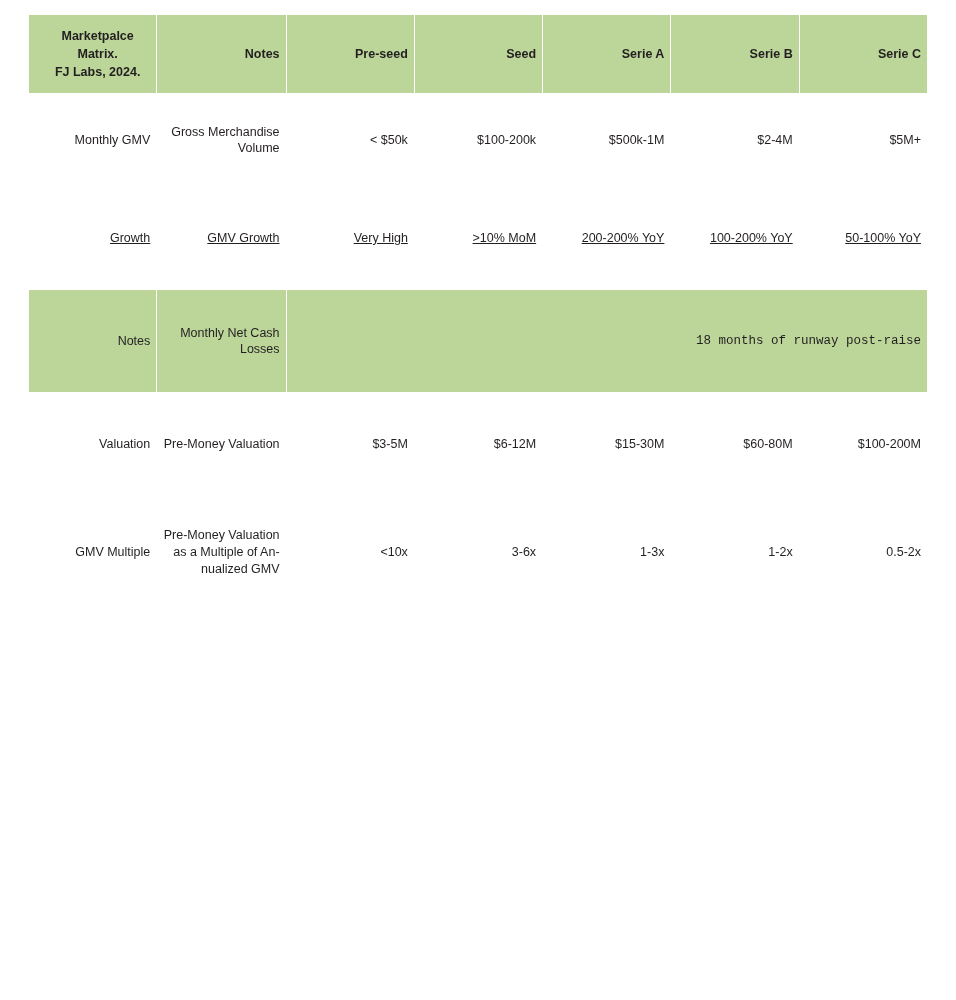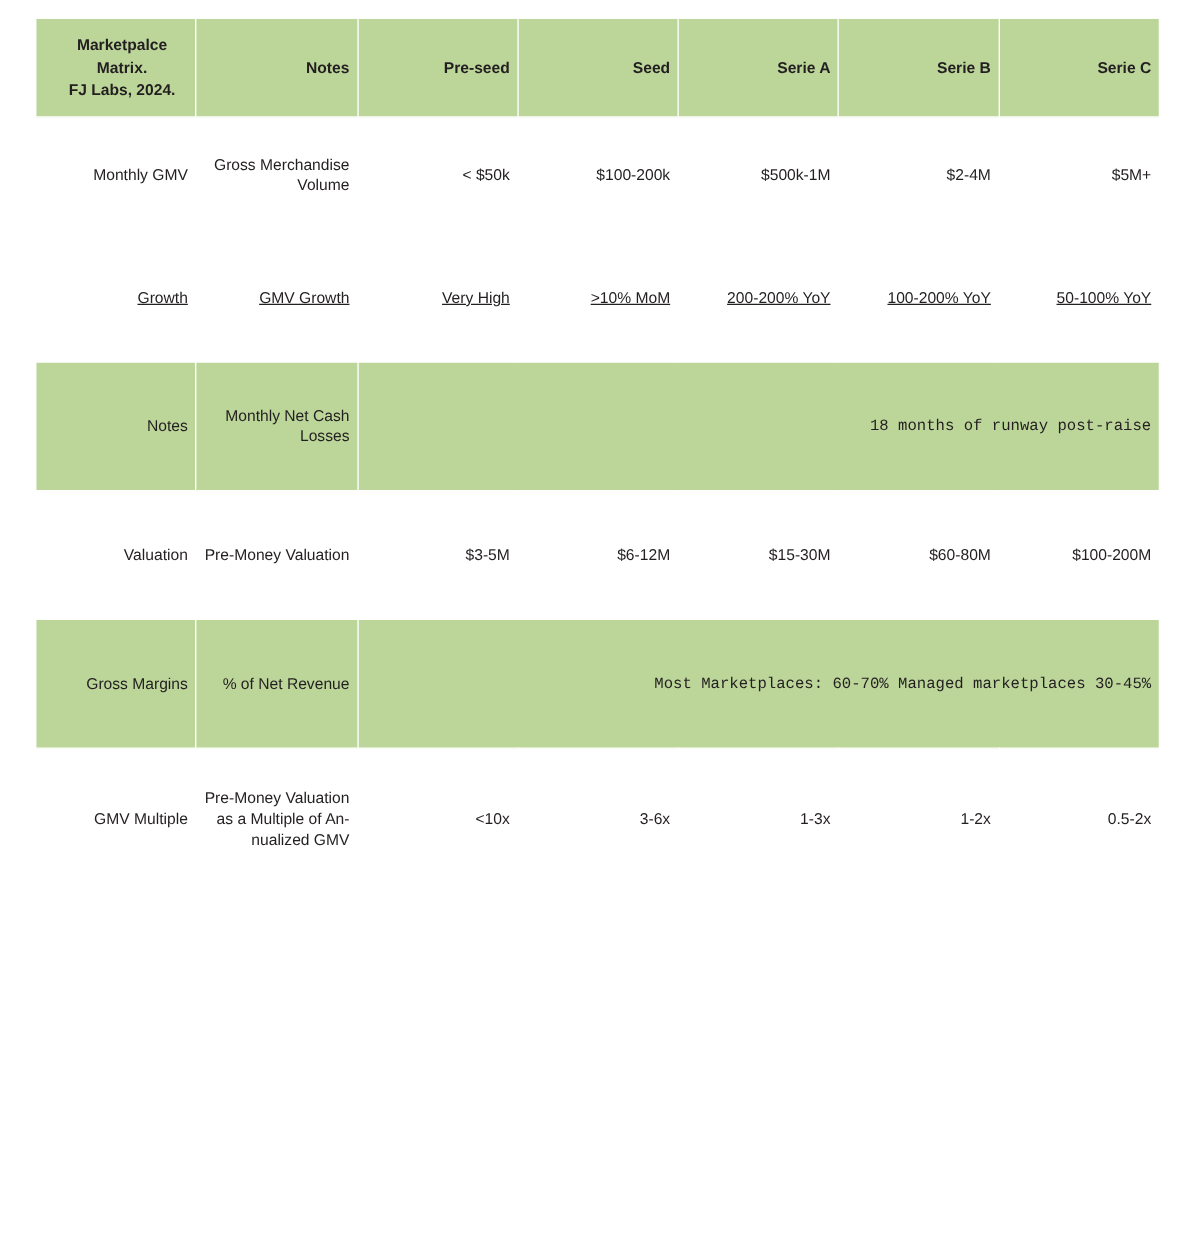--- a/index.html
+++ b/index.html
@@ -130,25 +130,20 @@
         <td class="notes">Pre-Money Valuation</td>
         <td>$3-5M</td>
         <td>$6-12M</td>
         <td>$15-30M</td>
         <td>$60-80M</td>
         <td>$100-200M</td>
       </tr>
 
 
 
-      <tr class="band-green h-margin">
-        <td class="rowlabel">Gross Margins</td>
-        <td class="notes">% of Net Revenue</td>
-        <td class="span-wide" colspan="5">Most Marketplaces: 60-70%  Managed marketplaces 30-45%</td>
-      </tr>
 
       <tr class="band-white h-gmvmult">
         <td class="rowlabel">GMV Multiple</td>
         <td class="notes">Pre-Money Valuation as a Multiple of An-nualized GMV</td>
         <td>&lt;10x</td>
         <td>3-6x</td>
         <td>1-3x</td>
         <td>1-2x</td>
         <td>0.5-2x</td>
       </tr>

